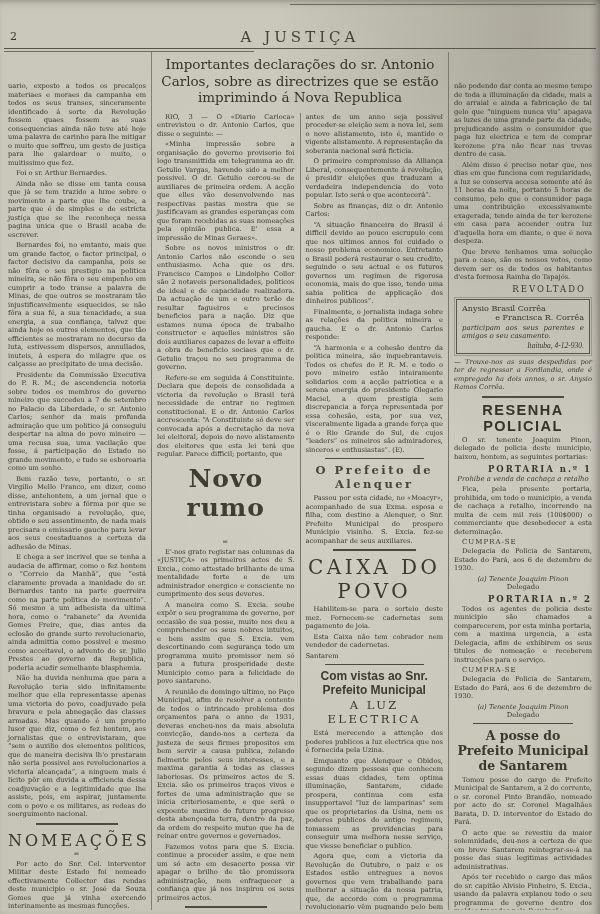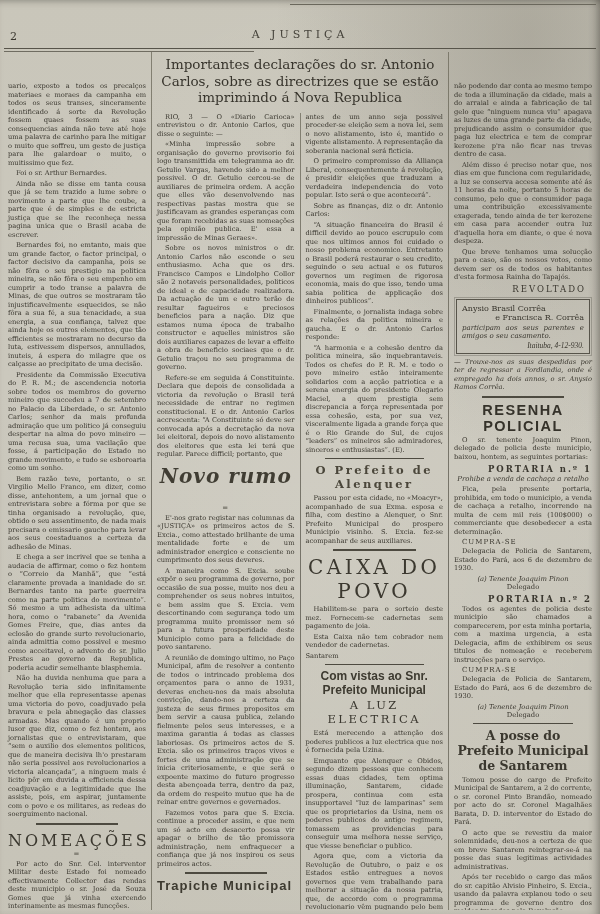--- a/index.html
+++ b/index.html
@@ -6,37 +6,37 @@
   .page{position:relative;width:600px;height:914px;overflow:hidden;color:#3a372f;
     font-family:"DejaVu Serif","Liberation Serif",serif;
     background:
       radial-gradient(ellipse at 88% 4%, rgba(70,65,52,.22), transparent 34%),
       radial-gradient(ellipse at 50% 55%, rgba(255,255,248,.10), transparent 75%),
       linear-gradient(176deg,#c9c6ba 0%,#cbc8bd 40%,#c6c3b7 100%);
     box-shadow:inset -8px 0 10px -6px rgba(40,38,30,.45), inset 0 6px 9px -6px rgba(40,38,30,.4);}
   .toprule{position:absolute;top:4px;left:290px;width:306px;height:1px;background:#6a675c;}
   .header{position:relative;height:50px;}
   .pageno{position:absolute;left:10px;top:30px;font-size:11px;}
-  .masthead{position:absolute;left:0;right:0;top:28px;text-align:center;font-size:11px;letter-spacing:4px;color:#45423a;}
+  .masthead{position:absolute;left:0;right:0;top:28px;text-align:center;font-size:15px;letter-spacing:4px;color:#45423a;}
   .hrule1{position:absolute;top:48px;left:4px;right:4px;height:1px;background:#57544a;}
   .hrule2{position:absolute;top:51px;left:4px;width:250px;height:1px;background:#6f6c61;}
   .cols{display:flex;height:860px;padding:2px 3px 0 3px;box-sizing:border-box;}
   .col{box-sizing:border-box;padding:2px 5px;overflow:hidden;}
   .c1,.c4{width:148px;margin-top:28px;}
   .mid{width:296px;display:flex;flex-direction:column;}
   .midcols{display:flex;flex:1;overflow:hidden;}
   .c2,.c3{width:148px;box-sizing:border-box;padding:0 5px;overflow:hidden;}
   .vr{width:1px;background:linear-gradient(#6b6859,#57544a 60%,#6b6859);opacity:.75;}
   p.b{font-size:6.7px;line-height:8.5px;text-align:justify;margin:0 0 2px 0;text-indent:8px;}
   p.noind{text-indent:0;}
   .sep{height:1px;background:#4d4a40;width:72%;margin:4px auto;}
   .sep.heavy{height:2px;width:60%;}
   .eq{text-align:center;font-size:7px;line-height:6px;letter-spacing:1px;color:#4d4a40;margin:1px 0 3px;}
   .lead-head{font-size:13.5px;line-height:16.5px;text-align:center;margin:4px 2px 7px;color:#37342c;}
-  .h-novo{font-size:20px;text-align:center;margin:5px 0 17px;font-weight:bold;letter-spacing:1px;color:#403d33;font-style:italic;}
+  .h-novo{font-size:25px;text-align:center;margin:5px 0 17px;font-weight:bold;letter-spacing:1px;color:#403d33;}
   .h-trap{font-family:"Liberation Sans",sans-serif;font-weight:bold;font-size:13px;text-align:left;letter-spacing:1px;margin:4px 0 0;color:#3d3a30;}
   .h-alenq{font-size:11.5px;font-weight:bold;letter-spacing:2.5px;text-align:center;margin:4px 0 3px;color:#4a463a;}
   .h-caixapovo{font-size:20px;letter-spacing:3.5px;text-align:center;margin:4px 0 2px;color:#3b382f;}
   .h-vistas{font-family:"Liberation Sans",sans-serif;font-weight:bold;font-size:12px;line-height:14px;text-align:center;margin:4px 4px 1px;color:#3d3a30;}
   .h-luz{font-size:11.5px;letter-spacing:2.5px;text-align:center;margin:1px 0 3px;}
   .h-nome{font-size:16px;letter-spacing:3px;text-align:center;margin:6px 0 1px;color:#3b382f;}
   .h-cpredial{font-size:14px;text-align:center;margin:4px 0 1px;color:#3b382f;}
   .h-resenha{font-family:"Liberation Sans",sans-serif;font-weight:bold;font-size:14.5px;letter-spacing:1.5px;text-align:center;margin:4px 0 2px;color:#35322a;}
   .h-port{font-size:8.5px;font-weight:bold;letter-spacing:2px;text-align:right;margin:3px 0 1px;}
   .h-posse{font-size:12.5px;line-height:15px;font-weight:bold;text-align:center;margin:4px 2px 3px;color:#3b382f;}

